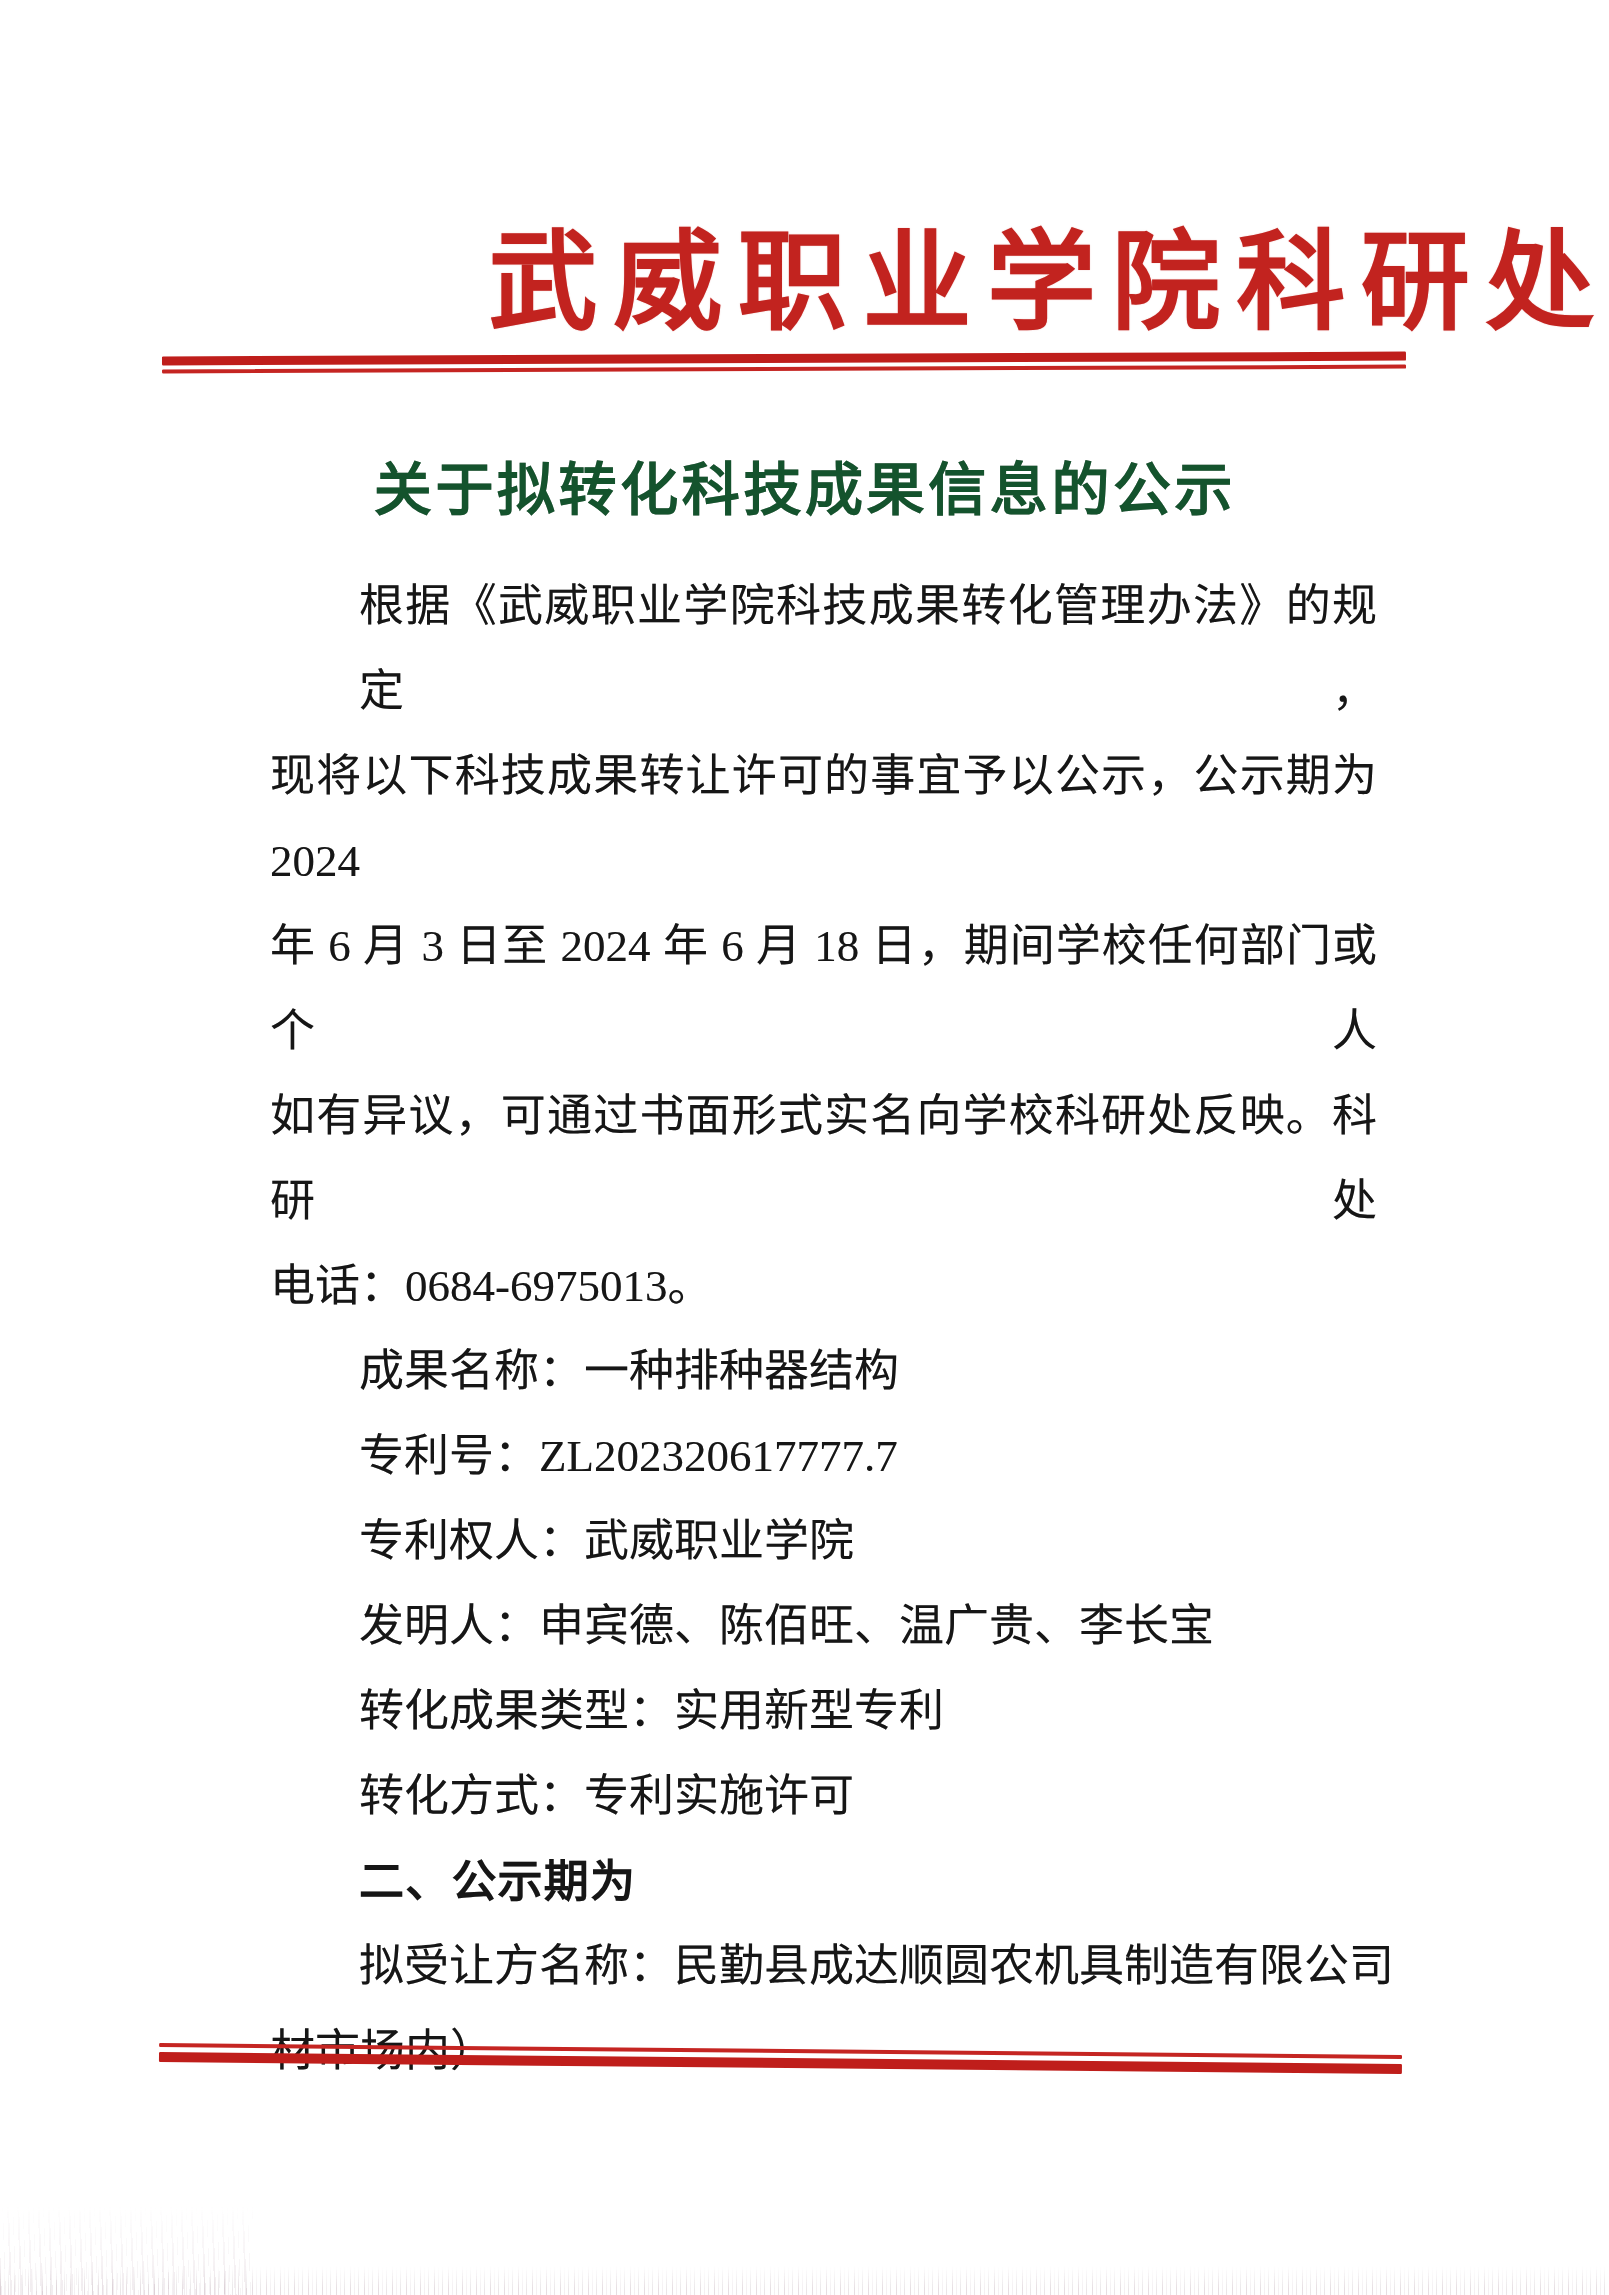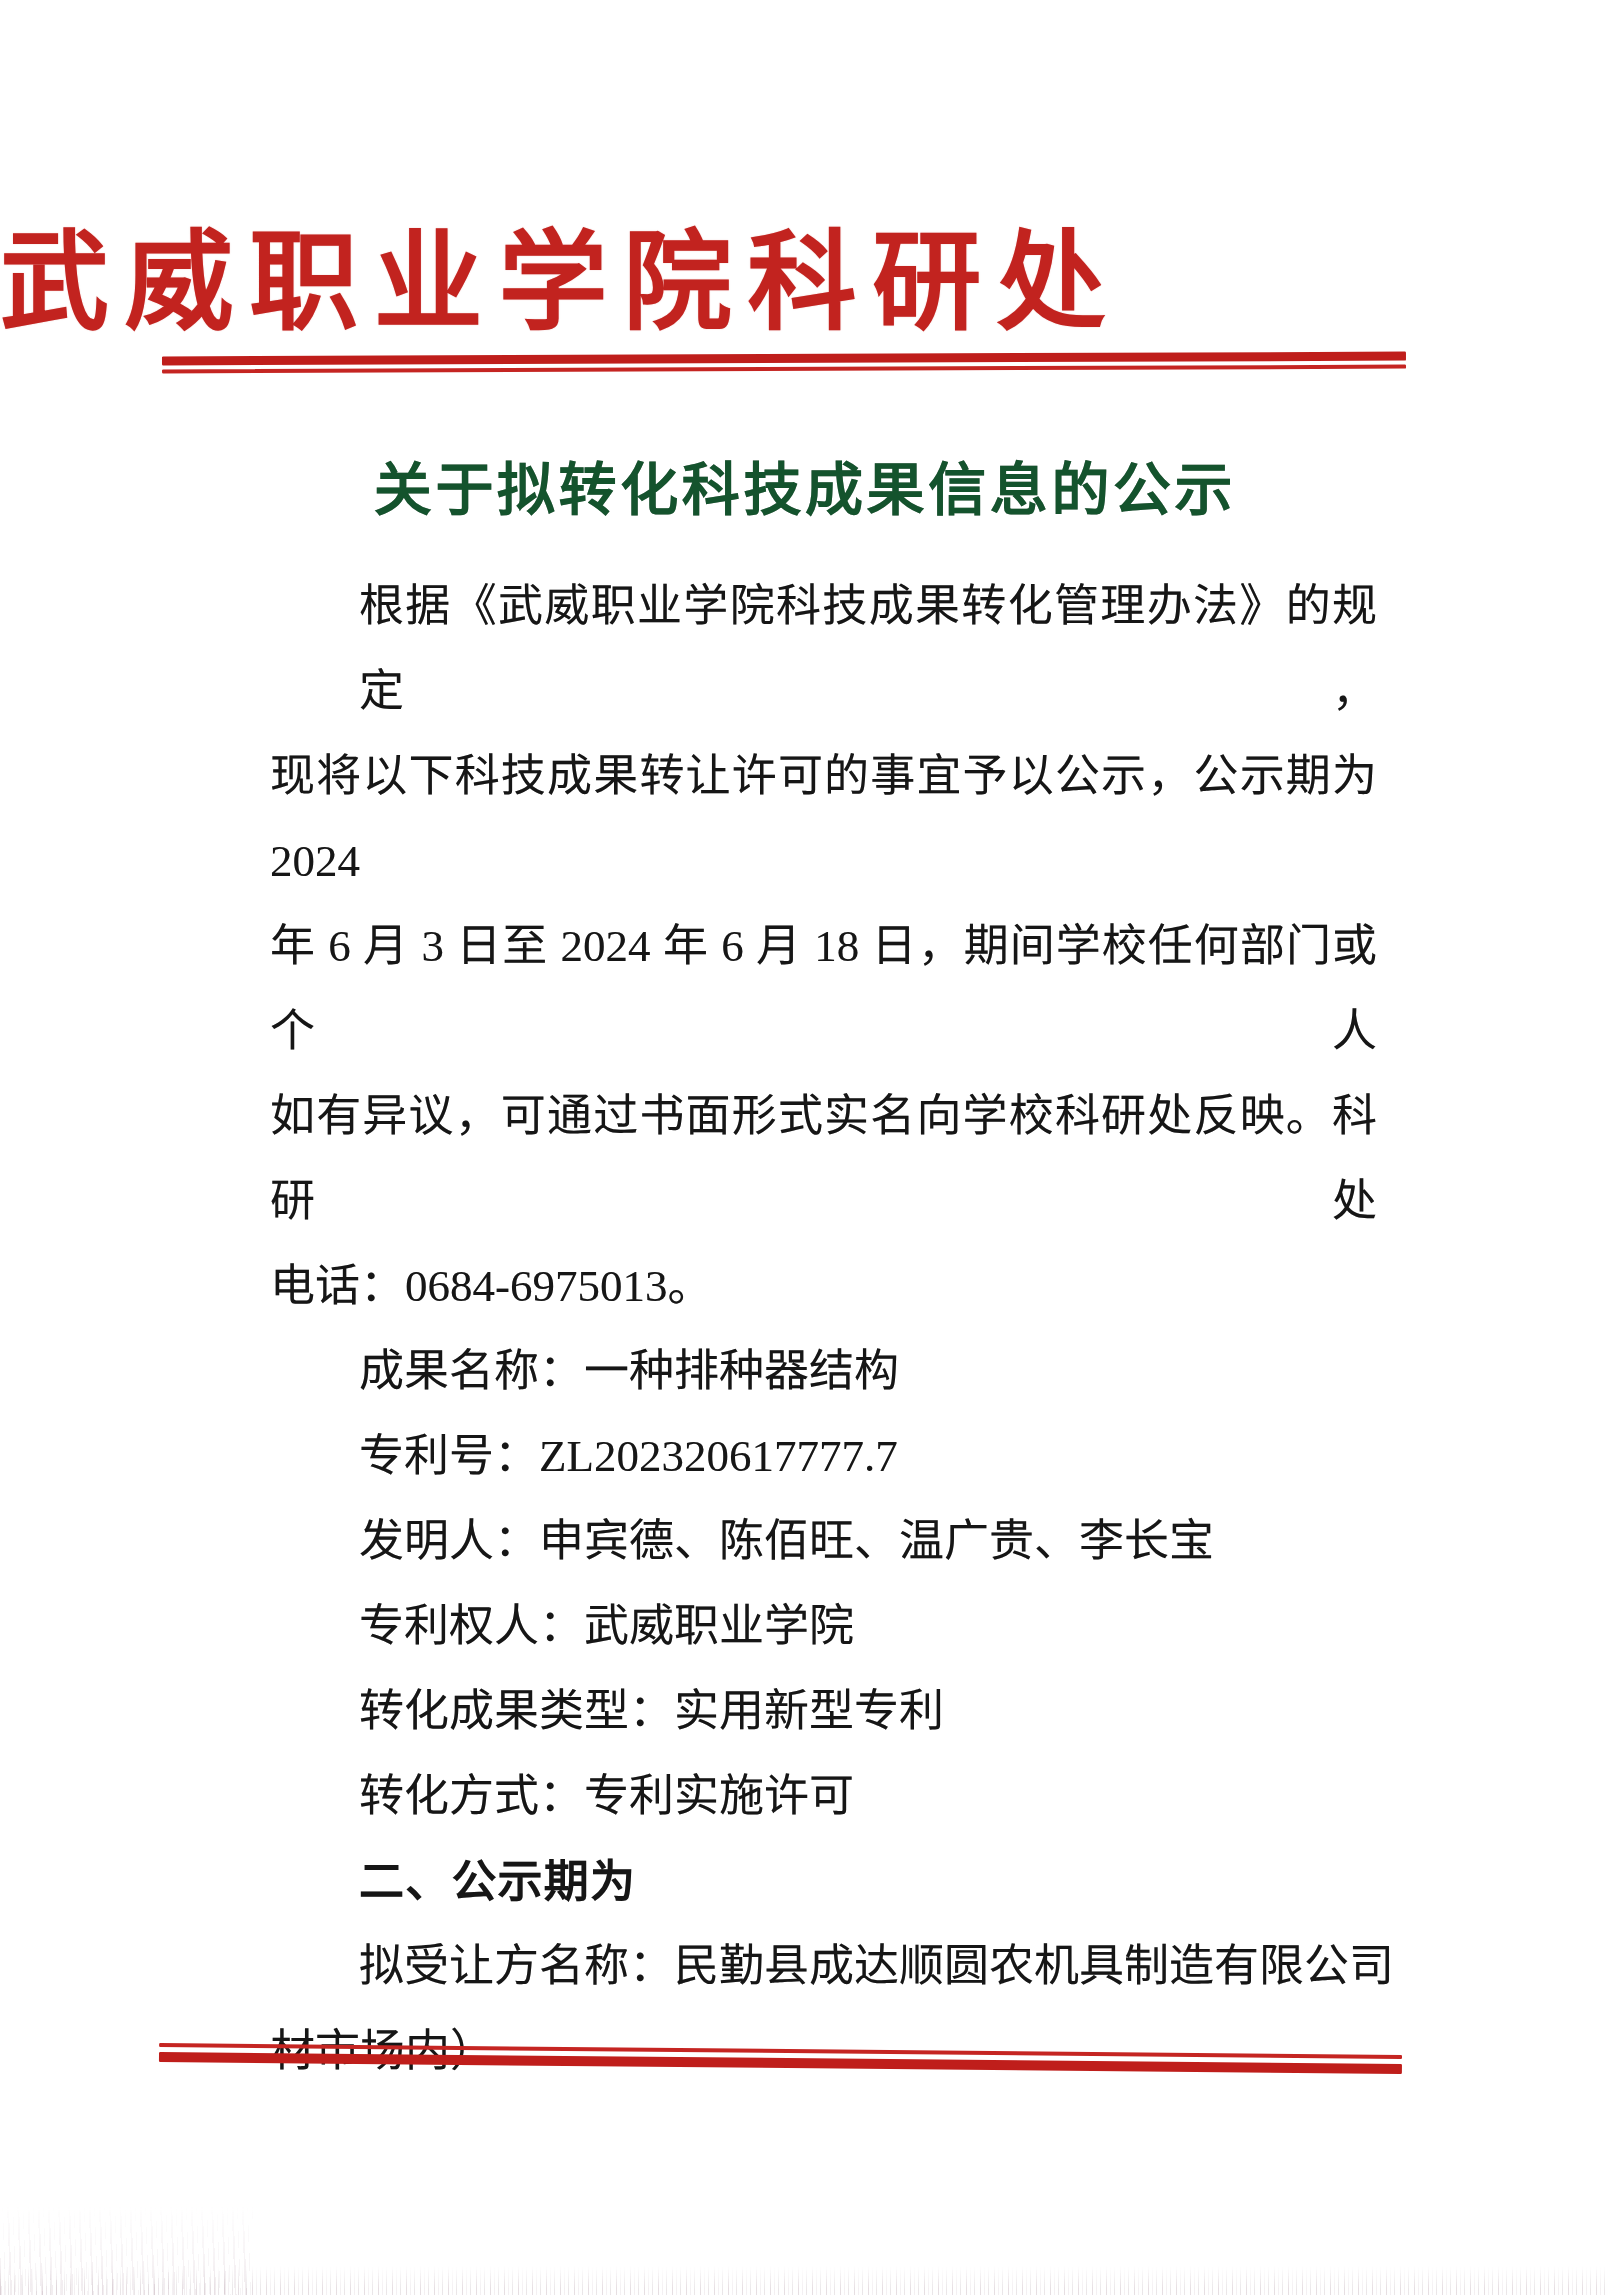--- a/index.html
+++ b/index.html
@@ -7,21 +7,21 @@
     position:relative;
     width:1610px;height:2295px;
     margin:0 auto;
     background:#ffffff;
     overflow:hidden;
     font-family:"Liberation Serif","DejaVu Serif",serif;
   }
   
   .masthead{
     position:absolute;left:0;top:224px;width:100%;
-    text-align:left;
+    text-align:right;
     font-size:109px;line-height:120px;font-weight:700;
     color:#c2231f;
     letter-spacing:15.6px;
     text-shadow:0 0 1.2px rgba(194,35,31,.35);
     white-space:nowrap;
   }
   .rule-top{
     position:absolute;left:162px;top:354px;width:1244px;
     transform:rotate(-0.22deg);
   }
@@ -96,22 +96,22 @@
   <div class="doc-title">关于拟转化科技成果信息的公示</div>
 
   <div class="body-block" id="body-lines">
       <div class="ln indent stretch">根据《武威职业学院科技成果转化管理办法》的规定，</div>
       <div class="ln stretch">现将以下科技成果转让许可的事宜予以公示，公示期为 2024</div>
       <div class="ln stretch">年 6 月 3 日至 2024 年 6 月 18 日，期间学校任何部门或个人</div>
       <div class="ln stretch">如有异议，可通过书面形式实名向学校科研处反映。科研处</div>
       <div class="ln">电话：0684-6975013。</div>
       <div class="ln indent">成果名称：一种排种器结构</div>
       <div class="ln indent">专利号：ZL202320617777.7</div>
+      <div class="ln indent">专利权人：武威职业学院</div>
       <div class="ln indent">发明人：申宾德、陈佰旺、温广贵、李长宝</div>
-      <div class="ln indent">专利权人：武威职业学院</div>
       <div class="ln indent">转化成果类型：实用新型专利</div>
       <div class="ln indent">转化方式：专利实施许可</div>
       <div class="ln indent bold">二、公示期为</div>
       <div class="ln indent">拟受让方名称：民勤县成达顺圆农机具制造有限公司</div>
       <div class="ln">材市场内）</div>
     </div>
 
   <div class="rule-bottom">
     <div class="rule-thin-first"></div>
     <div class="rule-thick-last"></div>

